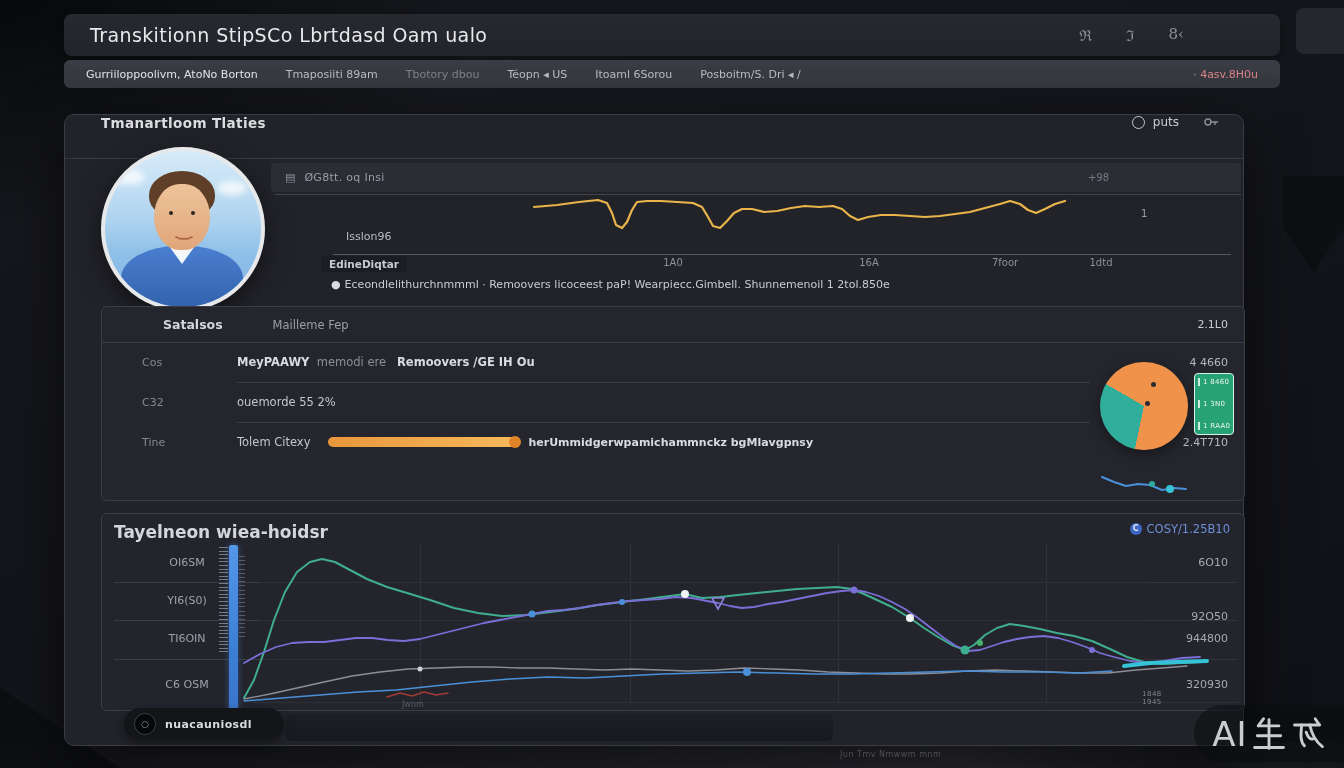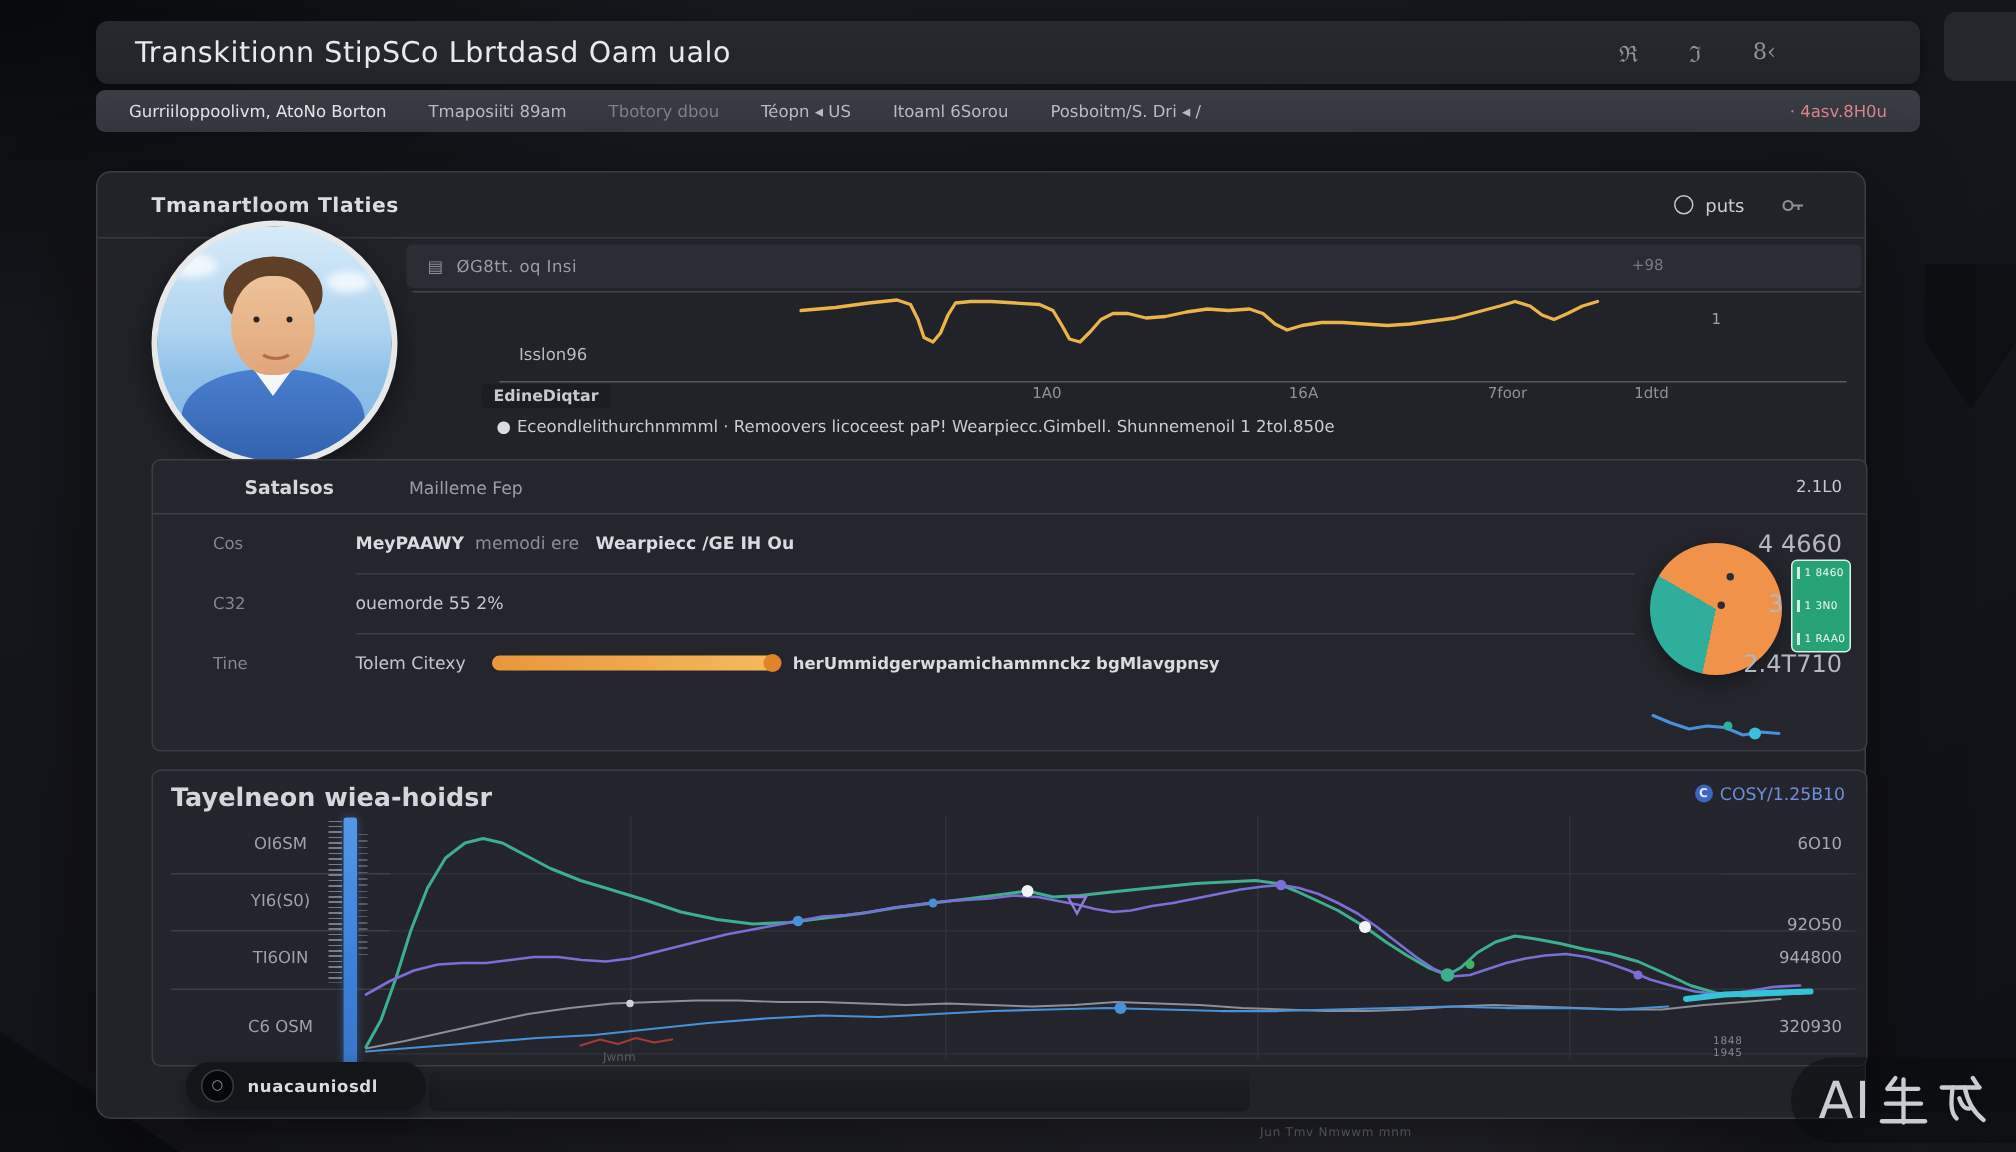--- a/index.html
+++ b/index.html
@@ -30,21 +30,21 @@
   .nav-bar{left:64px;top:60px;width:1216px;height:28px;background:linear-gradient(180deg,#3b3d44,#35373e);
     border-radius:6px;display:flex;align-items:center;padding:0 22px;box-sizing:border-box;}
   .nav-items{display:flex;align-items:center;}
   .nav-item{font-size:11px;color:#b9bcc3;margin-right:28px;white-space:nowrap;}
   .nav-item.em{color:#e2e4e8;}
   .nav-item.dim{color:#7d8089;}
   .nav-right{margin-left:auto;font-size:11px;color:#d9848a;}
   
   .card{left:64px;top:114px;width:1180px;height:632px;background:#222329;border:1px solid #3b3d45;border-radius:10px;
     box-shadow:0 24px 60px rgba(0,0,0,.55);box-sizing:border-box;}
-  .card-head{height:43px;display:flex;align-items:center;padding:0 40px 0 36px;border-bottom:1px solid #383a42;}
+  .card-head{height:43px;display:flex;align-items:flex-start;padding:0 24px 0 36px;border-bottom:1px solid #383a42;}
   .card-title{font-size:13.5px;font-weight:bold;color:#dcdde1;letter-spacing:.4px;}
   .status-group{margin-left:auto;display:flex;align-items:center;gap:8px;}
   .status-circle{width:11px;height:11px;border:1.5px solid #c3c6cd;border-radius:50%;display:inline-block;}
   .status-label{font-size:12px;color:#c9ccd3;}
   .tool-glyph{margin-left:16px;color:#8d9099;}
   
   .avatar{left:36px;top:32px;width:156px;height:156px;border-radius:50%;border:4px solid #e6e8ea;overflow:hidden;
     background:linear-gradient(180deg,#d7ebf9 0%,#aed3ef 45%,#8fc0e8 65%,#7db3e2 100%);box-shadow:0 8px 26px rgba(0,0,0,.5);}
   .cloud{position:absolute;background:#f4fafe;border-radius:50%;filter:blur(3px);opacity:.9;}
   .hair{position:absolute;left:44px;top:20px;width:66px;height:48px;background:#5f3f27;border-radius:50% 50% 46% 46%;}
@@ -77,21 +77,21 @@
   .tp-value{margin-left:auto;font-size:11px;color:#c7cad1;}
   #table-rows{position:absolute;left:0;right:0;top:35px;bottom:0;}
   .trow{height:40px;display:flex;align-items:center;position:relative;}
   .trow + .trow::before{content:'';position:absolute;left:135px;right:154px;top:0;border-top:1px solid rgba(140,144,154,.22);}
   .trow.bright::before{border-top:1px solid rgba(228,230,235,.85);}
   .tlabel{width:135px;padding-left:40px;box-sizing:border-box;font-size:11px;color:#84878f;}
   .tcontent{flex:1;display:flex;align-items:center;font-size:11.5px;color:#c3c6cc;white-space:pre;}
   .part.b{font-weight:bold;color:#d9dbe0;}
   .part.dim{color:#8b8e97;}
   .part.green{color:#45b06c;}
-  .tvalue{width:140px;text-align:right;padding-right:16px;box-sizing:border-box;font-size:16px;color:#b4b7bf;z-index:3;}
+  .tvalue{width:140px;text-align:right;padding-right:16px;box-sizing:border-box;font-size:11px;color:#b4b7bf;z-index:3;}
   .pill{width:190px;height:10px;border-radius:6px;margin:0 10px 0 18px;background:linear-gradient(90deg,#e8973a,#f6b95c);position:relative;}
   .pilldot{position:absolute;right:-3px;top:-1px;width:12px;height:12px;border-radius:50%;background:#e08427;}
   .pilltext{font-size:11px;}
   #pie{left:998px;top:55px;width:88px;height:88px;border-radius:50%;position:absolute;box-shadow:0 4px 14px rgba(0,0,0,.4);}
   .pie-dot{position:absolute;width:5px;height:5px;border-radius:50%;background:#2b2d33;}
   #legend-box{left:1092px;top:66px;width:40px;height:62px;background:#27a176;border:1.5px solid #d9f2e6;border-radius:4px;
     position:absolute;box-sizing:border-box;padding:4px 3px;display:flex;flex-direction:column;justify-content:space-between;z-index:4;}
   .leg-row{font-size:7px;line-height:8px;color:#eef7f1;letter-spacing:.3px;white-space:nowrap;border-left:2px solid #cfeede;padding-left:3px;}
   #squiggle-svg{left:995px;top:160px;width:100px;height:32px;}
   
@@ -186,42 +186,42 @@
     <span class="strip-icon">▤</span>
     <span class="strip-label">ØG8tt. oq Insi</span>
     <span class="strip-right">+98</span>
   </div>
   <div class="abs chart-topline"></div>
   <svg class="layer" id="topline-svg" viewBox="270 190 970 65" preserveAspectRatio="none">
       <polyline points="533,206 556,204 578,201 597,199 606,202 611,212 615,224 621,227 626,221 631,209 636,201 646,200 660,200 676,201 692,202 701,206 707,216 712,225 719,227 726,220 733,212 741,208 751,208 763,211 776,210 790,207 804,205 818,206 832,205 841,208 849,215 857,219 867,216 880,214 894,214 909,215 924,216 939,215 954,213 969,211 984,207 999,203 1009,200 1019,203 1027,209 1035,212 1044,208 1054,203 1064,200" fill="none" stroke="#e9b44a" stroke-width="2.2" stroke-linejoin="round" stroke-linecap="round"></polyline>
     </svg>
   <div class="abs axis-line"></div>
   <div id="ticks">
-      <span class="tick" style="left: 608px; margin-left: 25px;">1A0</span>
+      <span class="tick" style="left: 608px;">1A0</span>
       <span class="tick" style="left: 804px;">16A</span>
       <span class="tick" style="left: 940px;">7foor</span>
       <span class="tick" style="left: 1036px;">1dtd</span>
     </div>
   <div class="abs note1">Isslon96</div>
   <div class="abs badge">EdineDiqtar</div>
   <div class="abs caption">
     <span class="dot">●</span><span>Eceondlelithurchnmmml · Remoovers licoceest paP! Wearpiecc.Gimbell. Shunnemenoil 1 2tol.850e</span>
   </div>
   <div class="abs side-one">1</div>
 
   <div class="abs table-panel" style="position:absolute;">
     <div class="tp-header">
       <span class="tp-title">Satalsos</span>
       <span class="tp-sub">Mailleme Fep</span>
       <span class="tp-value">2.1L0</span>
     </div>
     <div id="table-rows">
         <div class="trow">
           <span class="tlabel">Cos</span>
-          <div class="tcontent"><span class="part b">MeyPAAWY</span><span class="part dim">  memodi ere   </span><span class="part b">Wearpiecc /GE IH Ou</span></div>
+          <div class="tcontent"><span class="part b">MeyPAAWY</span><span class="part dim">  memodi ere   </span><span class="part b">Remoovers /GE IH Ou</span></div>
           <span class="tvalue">4 4660</span>
         </div>
         <div class="trow">
           <span class="tlabel">C32</span>
           <div class="tcontent"><span class="part ">ouemorde 55 2%</span></div>
           <span class="tvalue">3 IL10</span>
         </div>
         <div class="trow">
           <span class="tlabel">Tine</span>
           <div class="tcontent"><span class="part ">Tolem Citexy</span><div class="pill"><div class="pilldot"></div></div><span class="part b pilltext">herUmmidgerwpamichammnckz bgMlavgpnsy</span></div>

